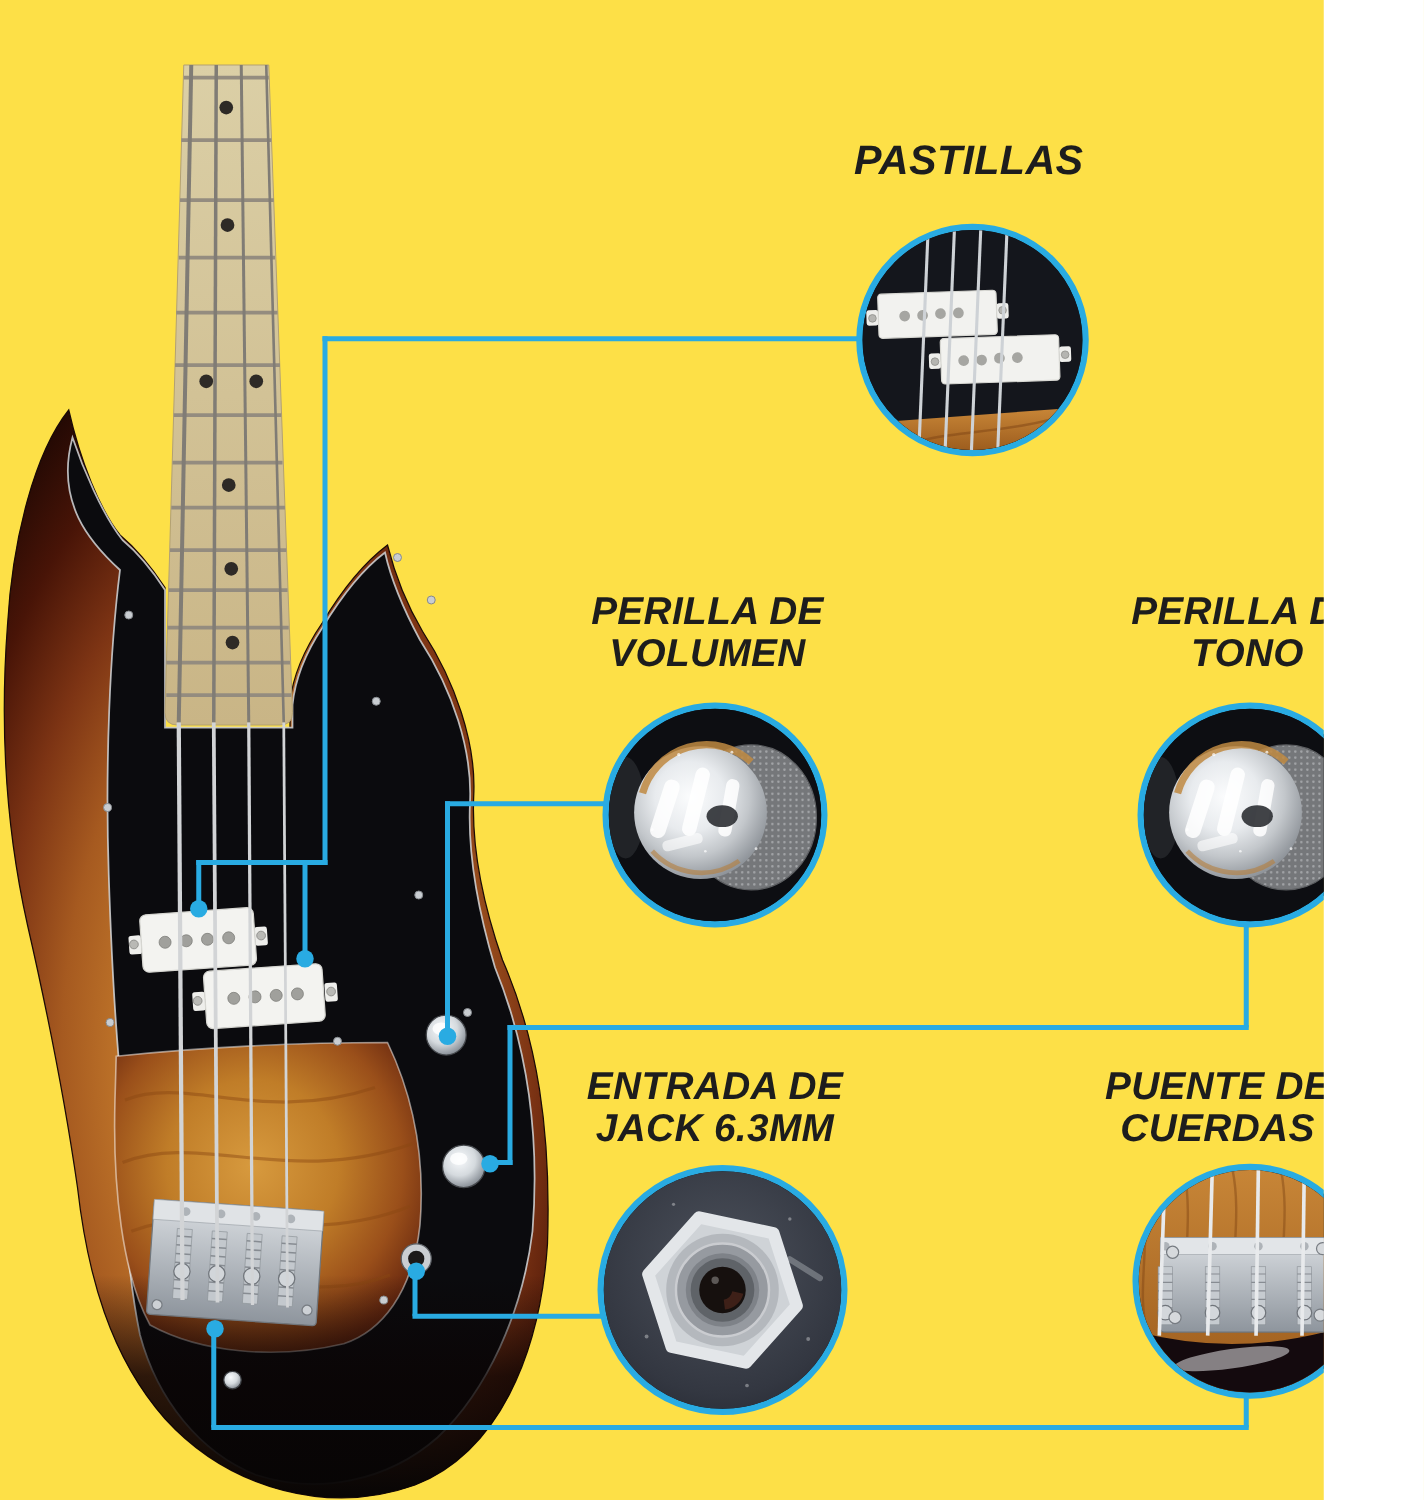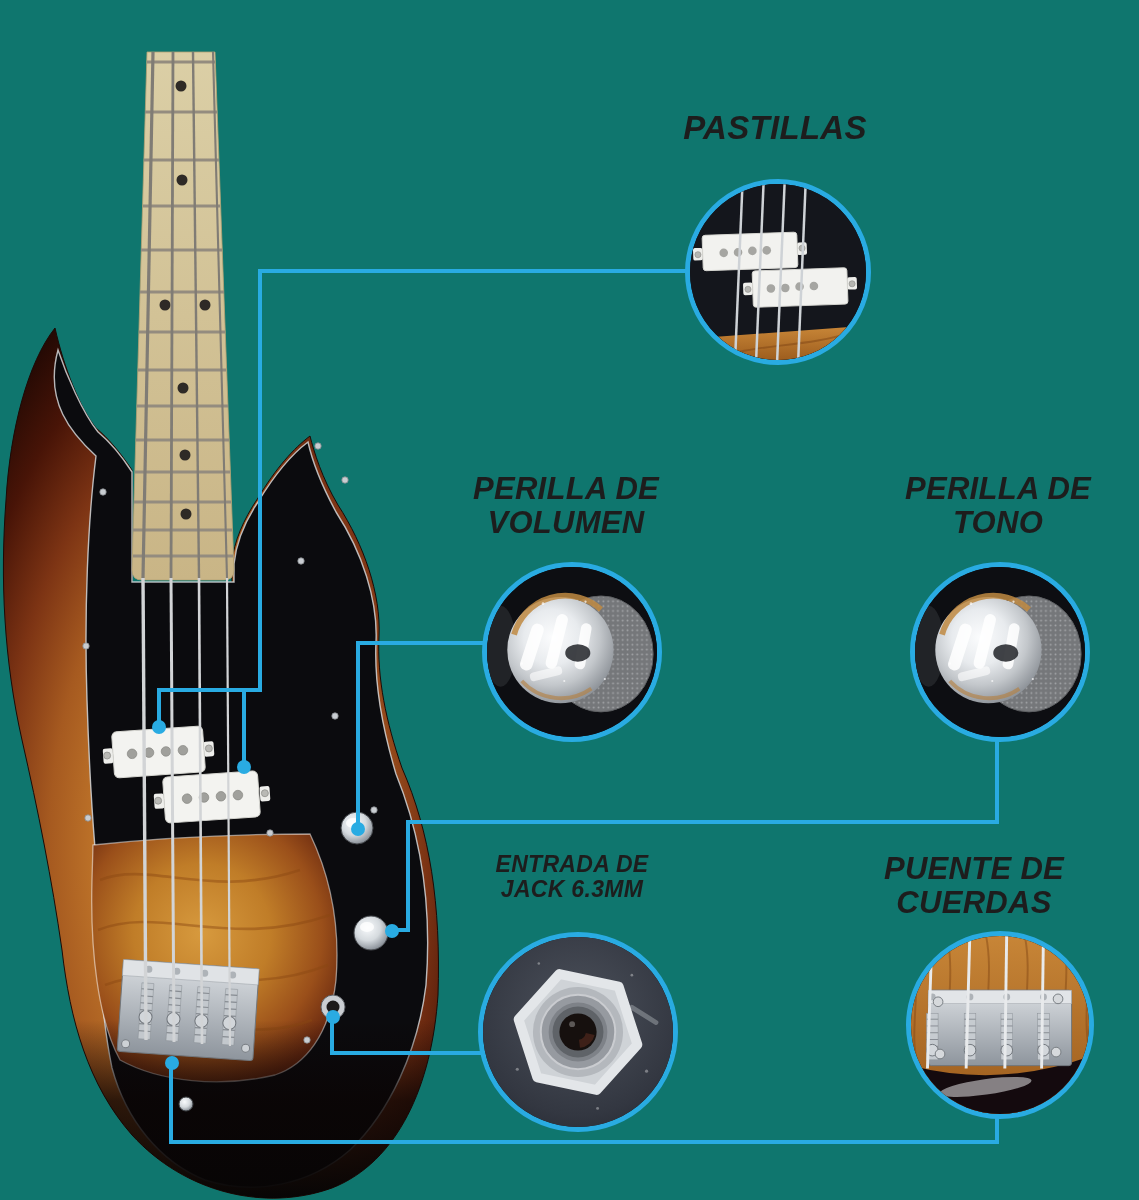--- a/index.html
+++ b/index.html
@@ -1,31 +1,31 @@
 <!DOCTYPE html>
 <html><head>
 <meta charset="utf-8">
 <style>
   html,body{margin:0;padding:0;background:#ffffff;}
-  .stage{position:relative;width:1139px;height:1200px;background:#0f766e;overflow:hidden;
+  .stage{position:relative;width:1059px;height:1200px;background:#fde047;overflow:hidden;
          font-family:"Liberation Sans", sans-serif;}
   
   .cl{position:absolute;background:#29abe2;}
   .dot{position:absolute;width:14px;height:14px;border-radius:50%;background:#29abe2;}
   
   .circ{position:absolute;border:5px solid #29abe2;border-radius:50%;overflow:hidden;
         box-sizing:border-box;background:#101216;}
   .circ svg{display:block;width:100%;height:100%;}
   
   .label{position:absolute;color:#1d1d1d;font-style:italic;font-weight:600;
          text-align:center;white-space:pre-line;letter-spacing:.3px;line-height:1.1;}
   #lbl-pastillas{left:625px;top:110px;width:300px;font-size:33px;}
   #lbl-vol{left:440px;top:472px;width:252px;font-size:31px;}
   #lbl-tono{left:872px;top:472px;width:252px;font-size:31px;}
-  #lbl-jack{left:438px;top:852px;width:268px;font-size:23px;text-align:center;}
+  #lbl-jack{left:438px;top:852px;width:268px;font-size:31px;text-align:center;}
   #lbl-puente{left:848px;top:852px;width:252px;font-size:31px;}
   
   #l1{left:258px;top:269px;width:432px;height:4px;}
   #l2{left:258px;top:269px;width:4px;height:423px;}
   #l3{left:157px;top:688px;width:105px;height:4px;}
   #l4{left:157px;top:688px;width:4px;height:34px;}
   #l5{left:242px;top:688px;width:4px;height:74px;}
   #l6{left:356px;top:641px;width:128px;height:4px;}
   #l7{left:356px;top:641px;width:4px;height:183px;}
   #l8{left:995px;top:740px;width:4px;height:82px;}

